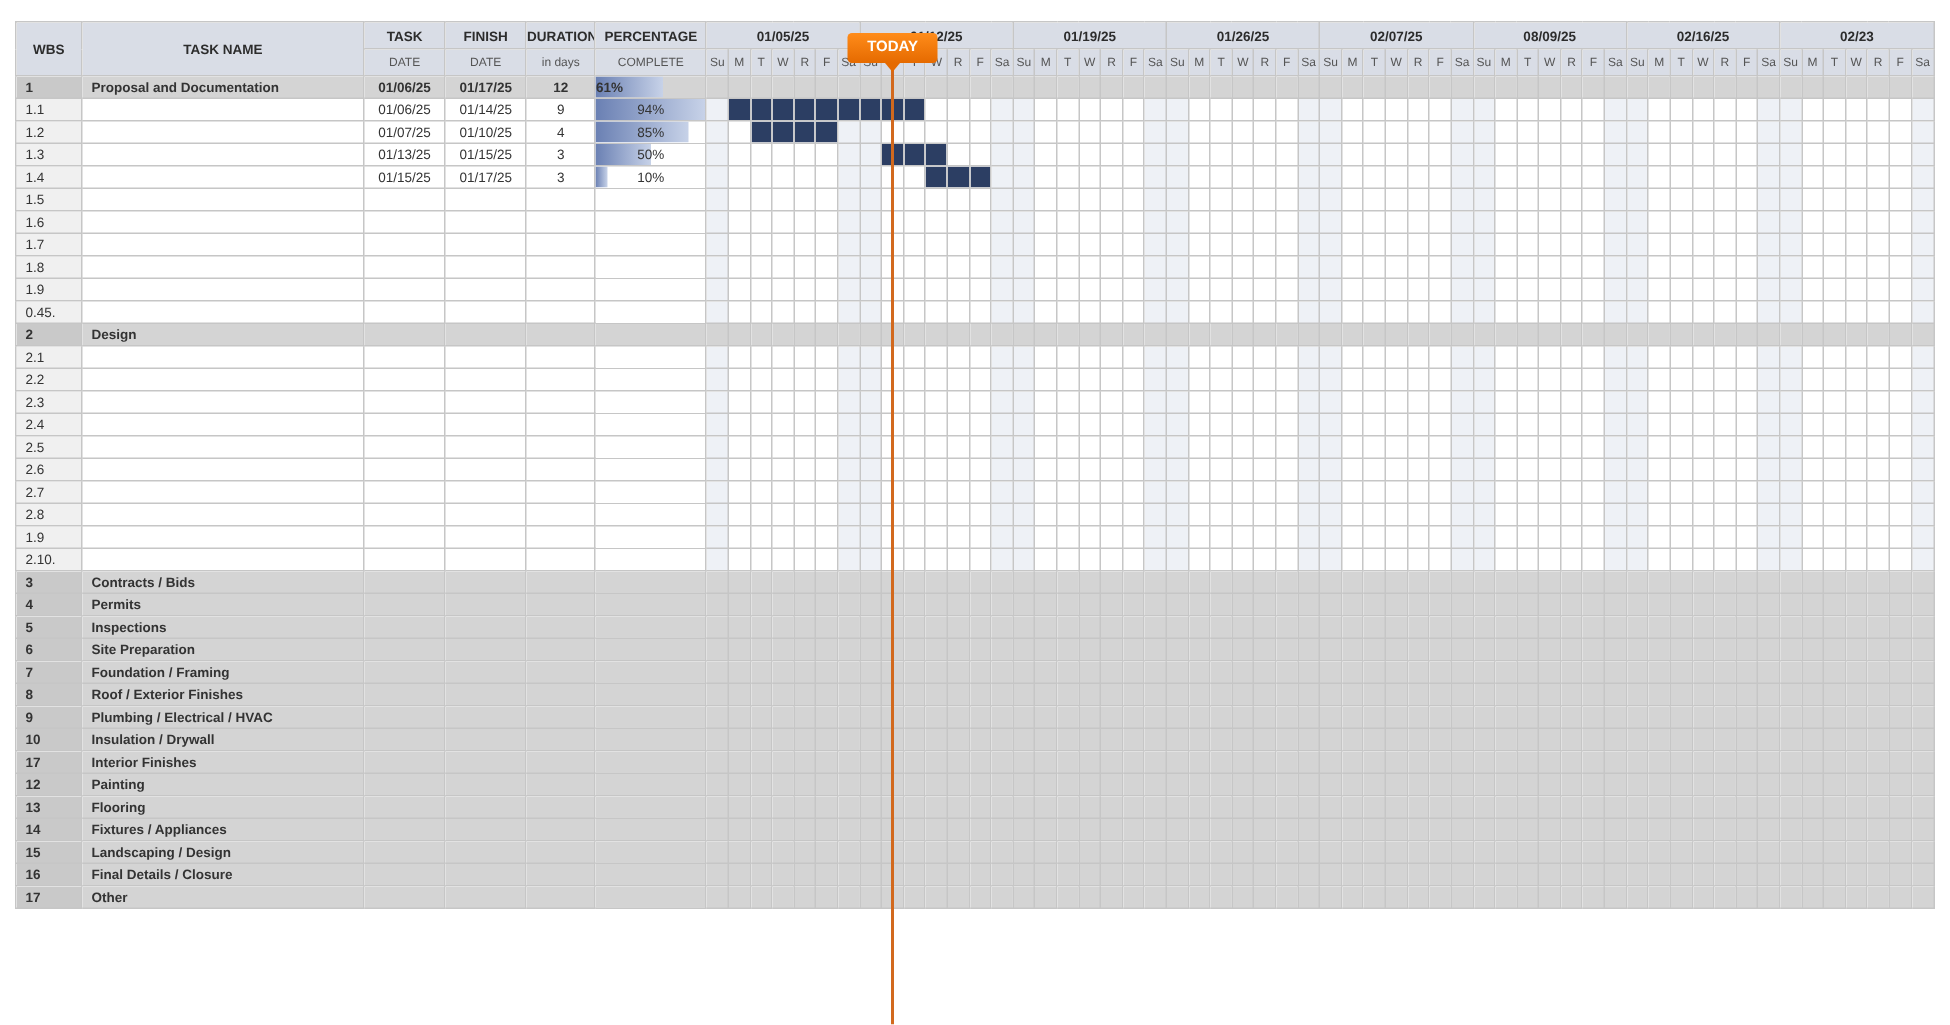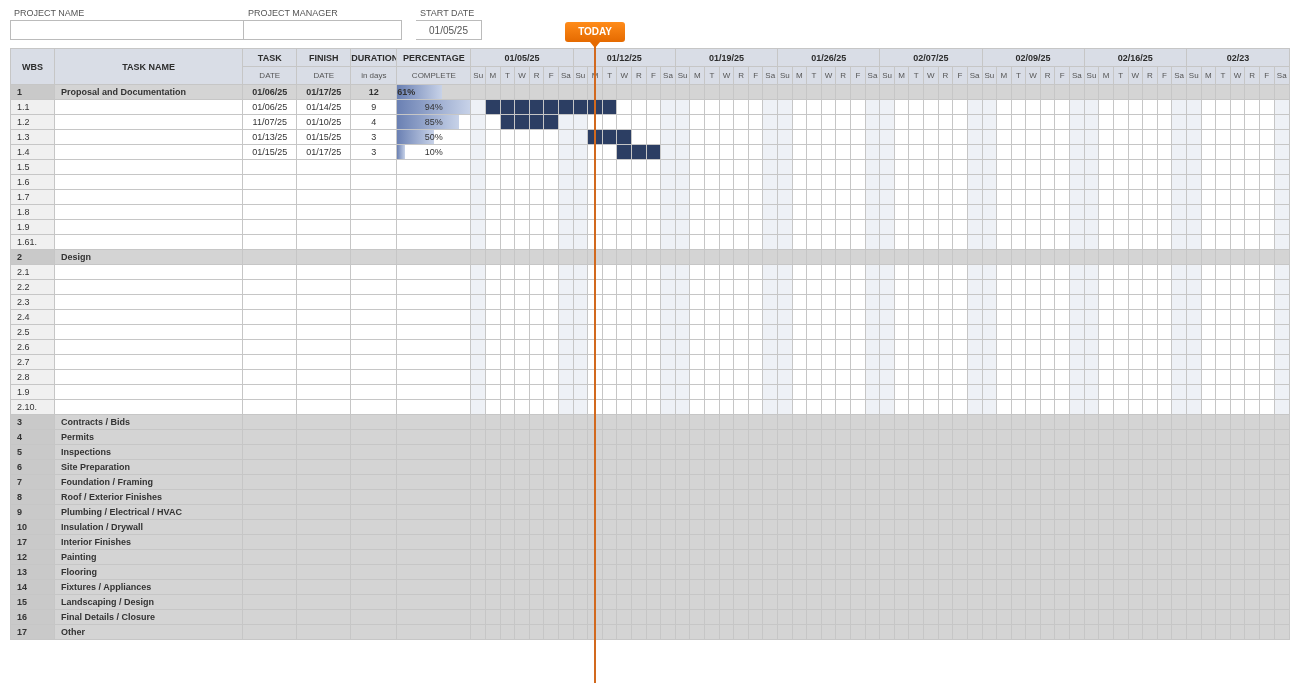--- a/index.html
+++ b/index.html
@@ -117,34 +117,20 @@
   td.day .bar {
     background:#2c3e63;
     height:100%; width:100%;
     display:block;
   }
 </style>
 </head>
 <body>
 
 <div class="page">
-  <div class="meta-row">
-    <div class="meta-block pn">
-      <div class="meta-label">PROJECT NAME</div>
-      <input class="meta-input" style="">
-    </div>
-    <div class="meta-block pm">
-      <div class="meta-label">PROJECT MANAGER</div>
-      <input class="meta-input" style="">
-    </div>
-    <div class="meta-block sd" style="margin-left:14px;">
-      <div class="meta-label">START DATE</div>
-      <input class="meta-input" value="01/05/25" style="">
-    </div>
-  </div>
 
   <table class="grid" id="sched">
     <colgroup id="cg">
         <col class="wbs">
         <col class="task">
         <col class="start">
         <col class="finish">
         <col class="dur">
         <col class="pct">
         <col class="day">
@@ -210,21 +196,21 @@
           <th rowspan="2">TASK NAME</th>
           <th>TASK</th>
           <th>FINISH</th>
           <th>DURATION</th>
           <th>PERCENTAGE</th>
           <th colspan="7">01/05/25</th>
           <th colspan="7">01/12/25</th>
           <th colspan="7">01/19/25</th>
           <th colspan="7">01/26/25</th>
           <th colspan="7">02/07/25</th>
-          <th colspan="7">02/09/25</th>
+          <th colspan="7">08/09/25</th>
           <th colspan="7">02/16/25</th>
           <th colspan="7">02/23</th>
         </tr>
         <tr>
           <th class="sub">DATE</th>
           <th class="sub">DATE</th>
           <th class="sub">in days</th>
           <th class="sub">COMPLETE</th>
           <th class="sub">Su</th>
           <th class="sub">M</th>
@@ -433,21 +419,21 @@
           <td class="day"></td>
           <td class="day"></td>
           <td class="day"></td>
           <td class="day"></td>
           <td class="day"></td>
           <td class="day wk"></td>
         </tr>
         <tr>
           <td class="wbs">1.2</td>
           <td class="task"></td>
-          <td>11/07/25</td>
+          <td>01/07/25</td>
           <td>01/10/25</td>
           <td>4</td>
           <td class="pct-cell">
             <div class="pct-bar" style="width: 85%;"></div>
             <div class="pct-txt">85%</div>
           </td>
           <td class="day wk"></td>
           <td class="day"></td>
           <td class="day">
             <span class="bar"></span>
@@ -972,21 +958,21 @@
           <td class="day wk"></td>
           <td class="day wk"></td>
           <td class="day"></td>
           <td class="day"></td>
           <td class="day"></td>
           <td class="day"></td>
           <td class="day"></td>
           <td class="day wk"></td>
         </tr>
         <tr>
-          <td class="wbs">1.61.</td>
+          <td class="wbs">0.45.</td>
           <td class="task"></td>
           <td></td>
           <td></td>
           <td></td>
           <td class="pct-cell"></td>
           <td class="day wk"></td>
           <td class="day"></td>
           <td class="day"></td>
           <td class="day"></td>
           <td class="day"></td>

